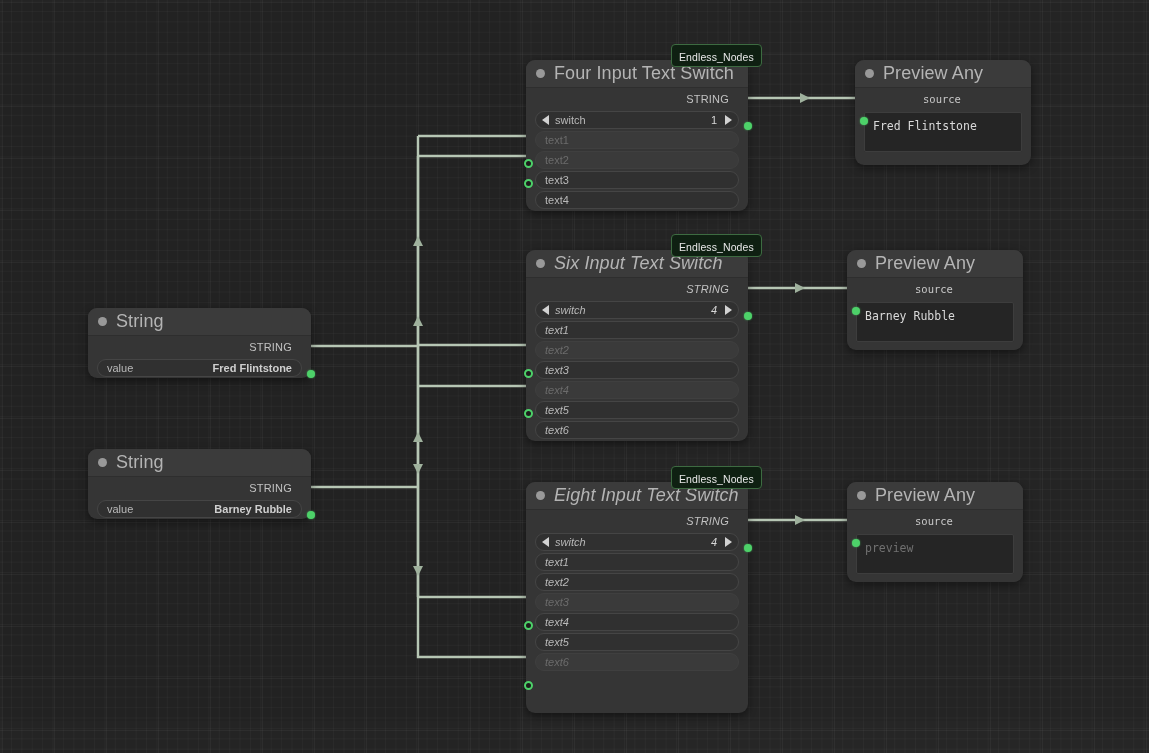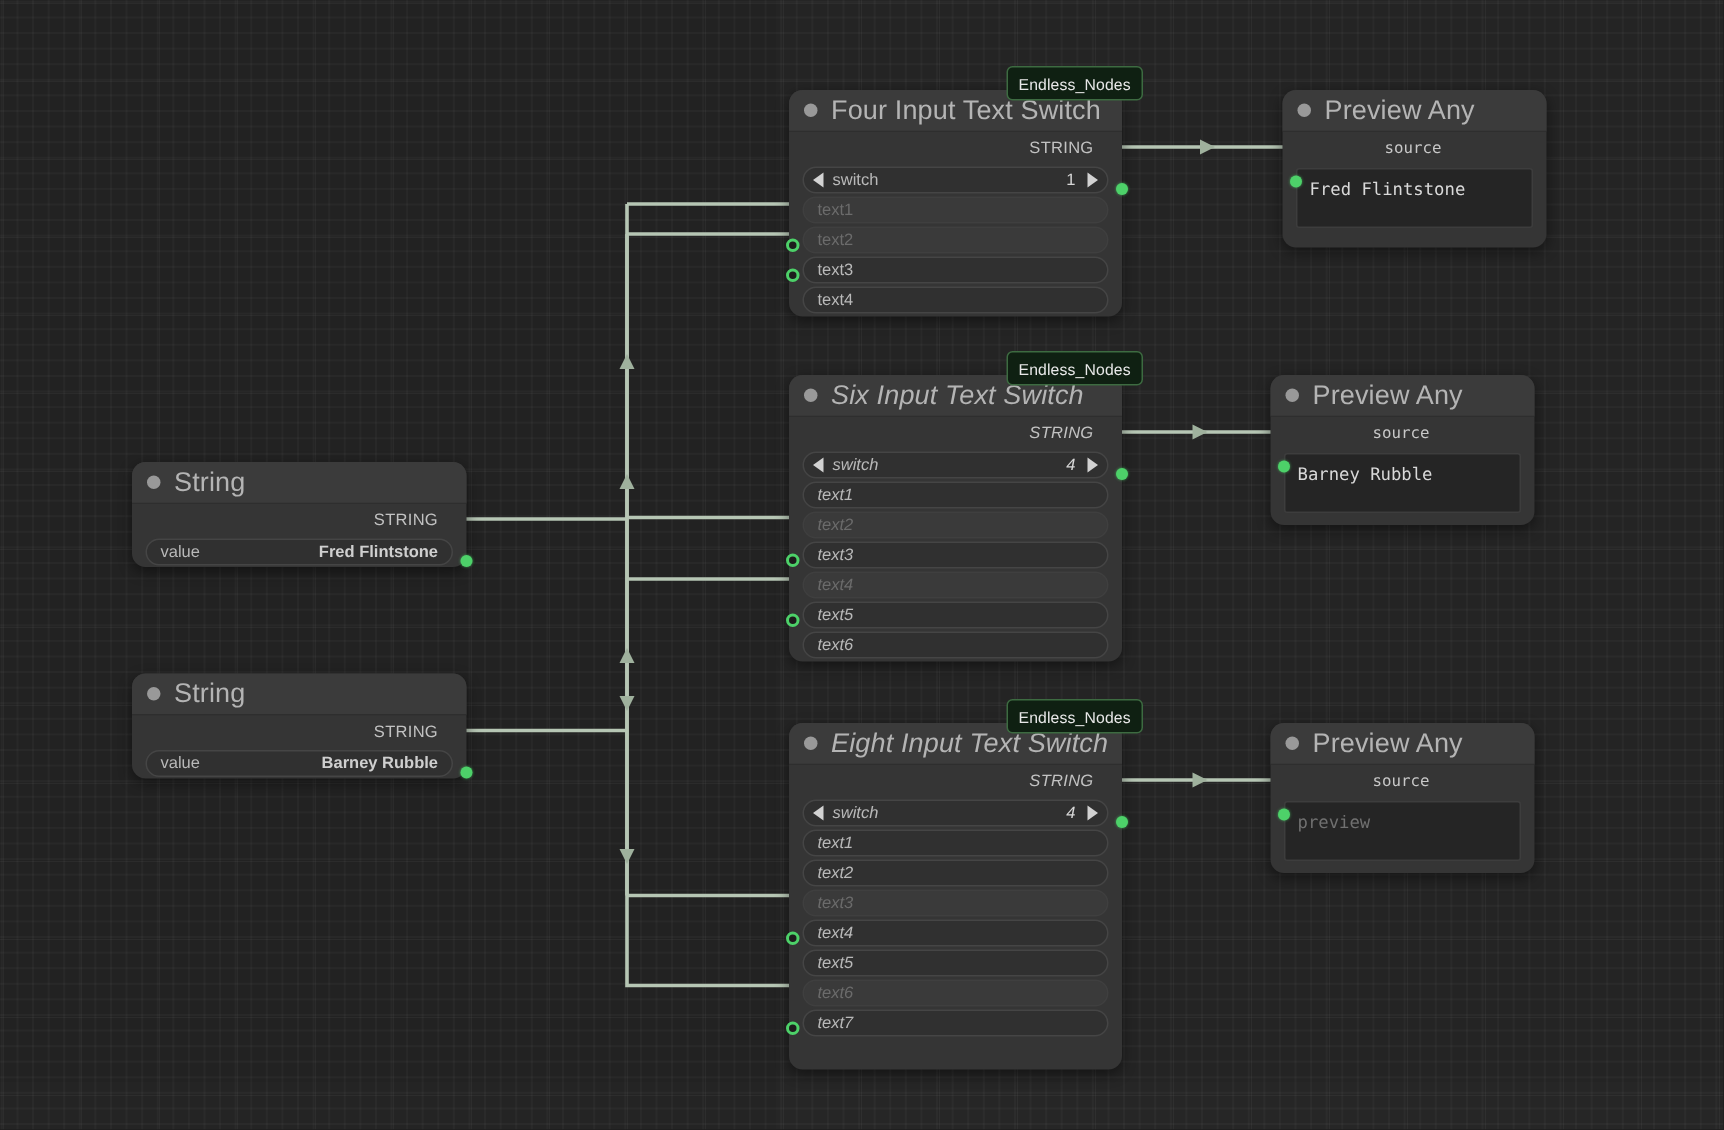--- a/index.html
+++ b/index.html
@@ -393,23 +393,20 @@
       </div>
       <div class="widget">
         <span class="wlabel">text4</span>
       </div>
       <div class="widget">
         <span class="wlabel">text5</span>
       </div>
       <div class="widget connected">
         <span class="wlabel">text6</span>
       </div>
-      <div class="widget">
-        <span class="wlabel">text7</span>
-      </div>
     </div>
   </div>
 
   <div class="node" style="left:855px; top:60px; width:176px; height:105px;">
     <div class="node-header">
       <span class="collapse-dot"></span>
       <span class="node-title">Preview Any</span>
     </div>
     <div class="node-body">
       <div class="dot-out" style="left:5px; top:29px; background:#4dd169;"></div>

